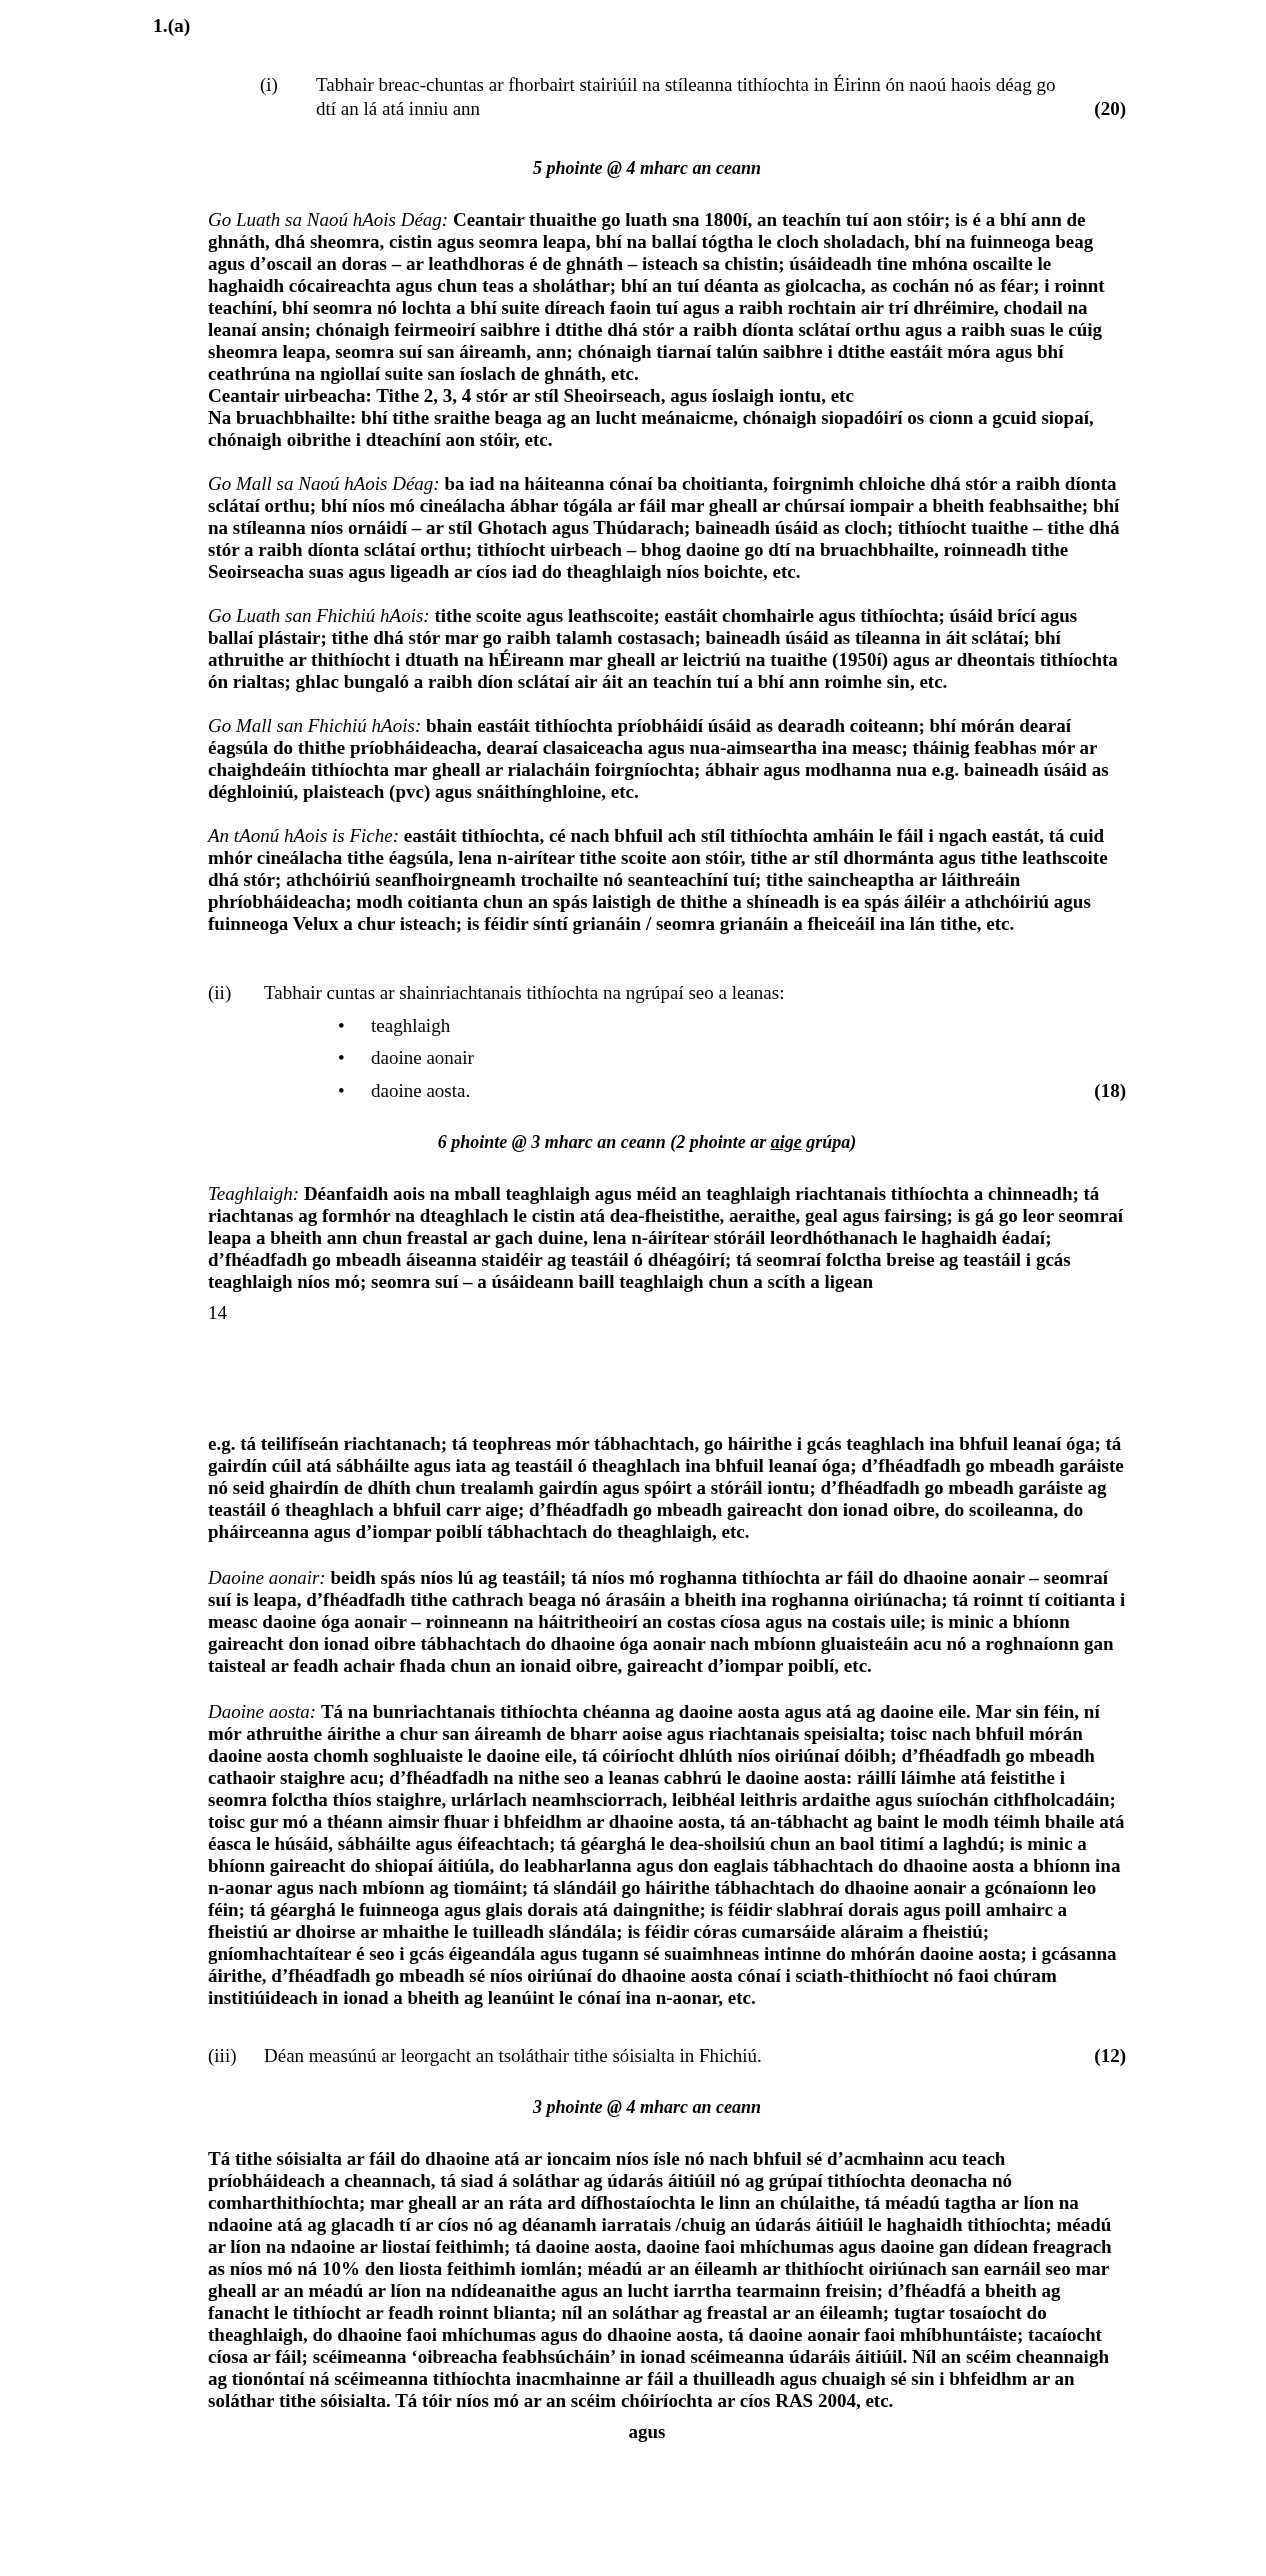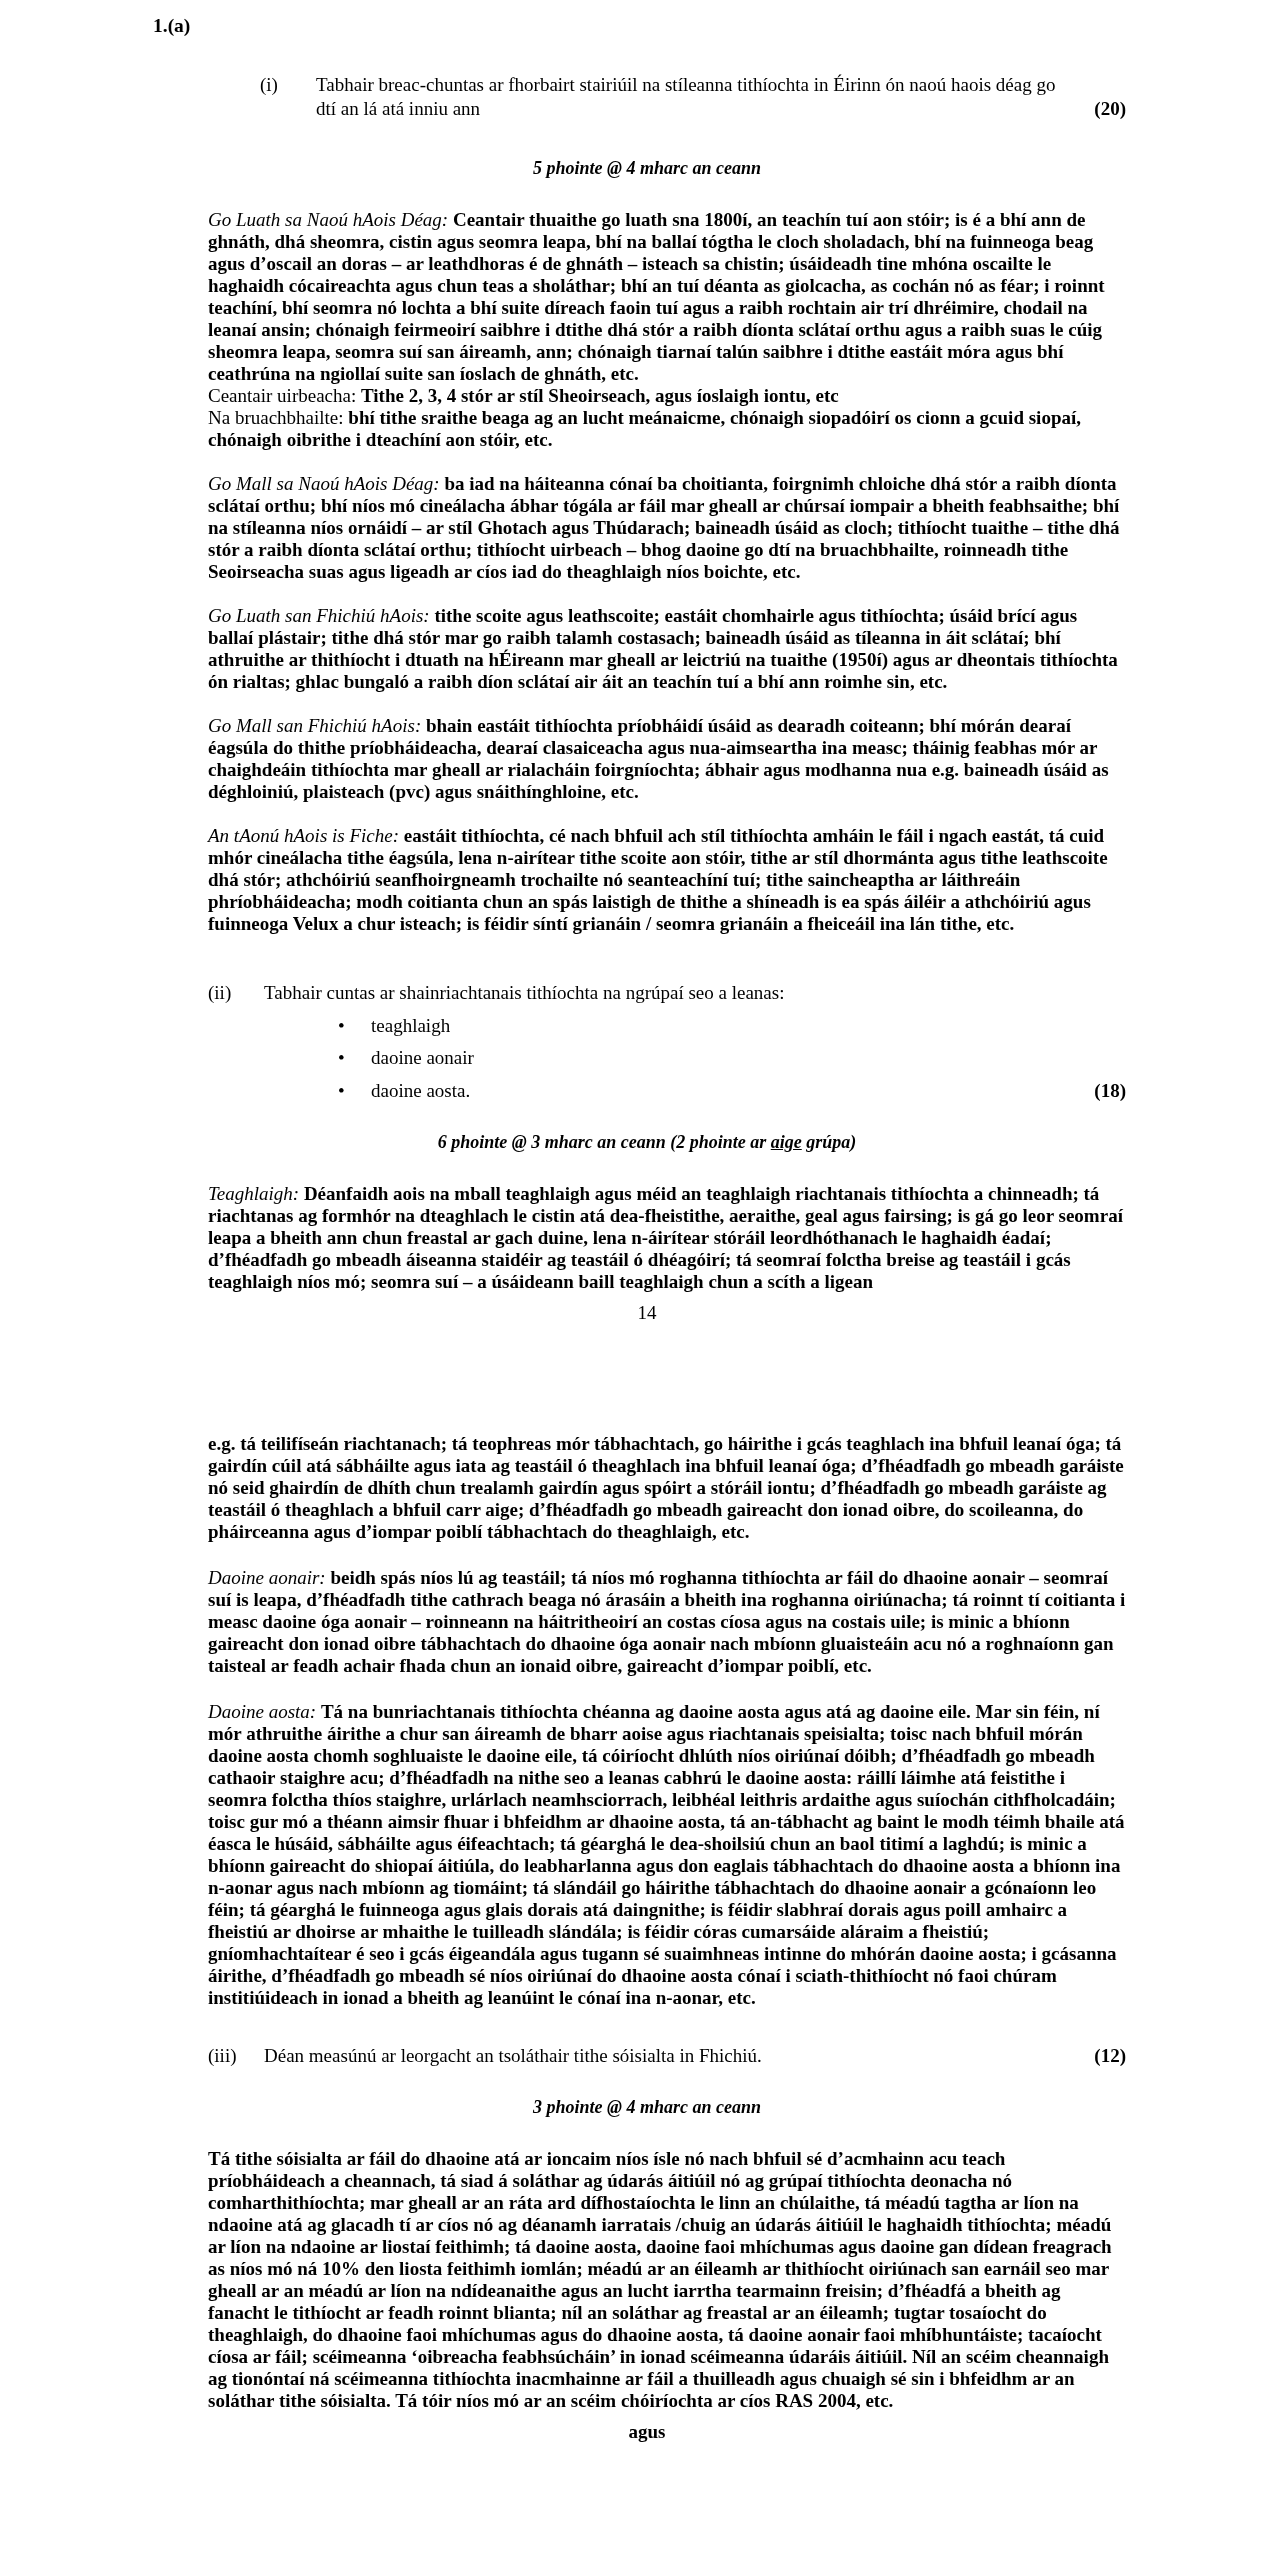--- a/index.html
+++ b/index.html
@@ -36,26 +36,26 @@
   .scheme-iii { margin-top:28px; }
 
   .body-para { font-size:19px; font-weight:bold; line-height:22px; margin-top:22px; }
   .first-para { margin-top:29px; }
   .teaghlaigh-para { margin-top:29px; }
   .page2-start { margin-top:109px; }
   .daoine-para { margin-top:24px; }
   .final-para { margin-top:29px; }
 
   .seg-i { font-style:italic; font-weight:normal; }
-  .seg-r { font-weight:normal; font-style:normal; }
+  .seg-r { font-weight:bold; font-style:normal; }
   .seg-b { font-weight:bold; font-style:normal; }
   .seg-bi { font-weight:bold; font-style:italic; }
   .seg-biu { font-weight:bold; font-style:italic; text-decoration:underline; }
 
-  .page-number { width:878px; text-align:center; font-size:19px; font-weight:normal; margin-top:9.8px; line-height:22px; }
+  .page-number { width:878px; text-align:left; font-size:19px; font-weight:normal; margin-top:9.8px; line-height:22px; }
   .footer-word { width:878px; text-align:center; font-size:19px; font-weight:bold; margin-top:9px; line-height:22px; }
 </style>
 </head>
 <body>
 
 <div class="page">
 
   <div class="heading-row">
     <span class="h-num">1.(a)</span>
   </div>

